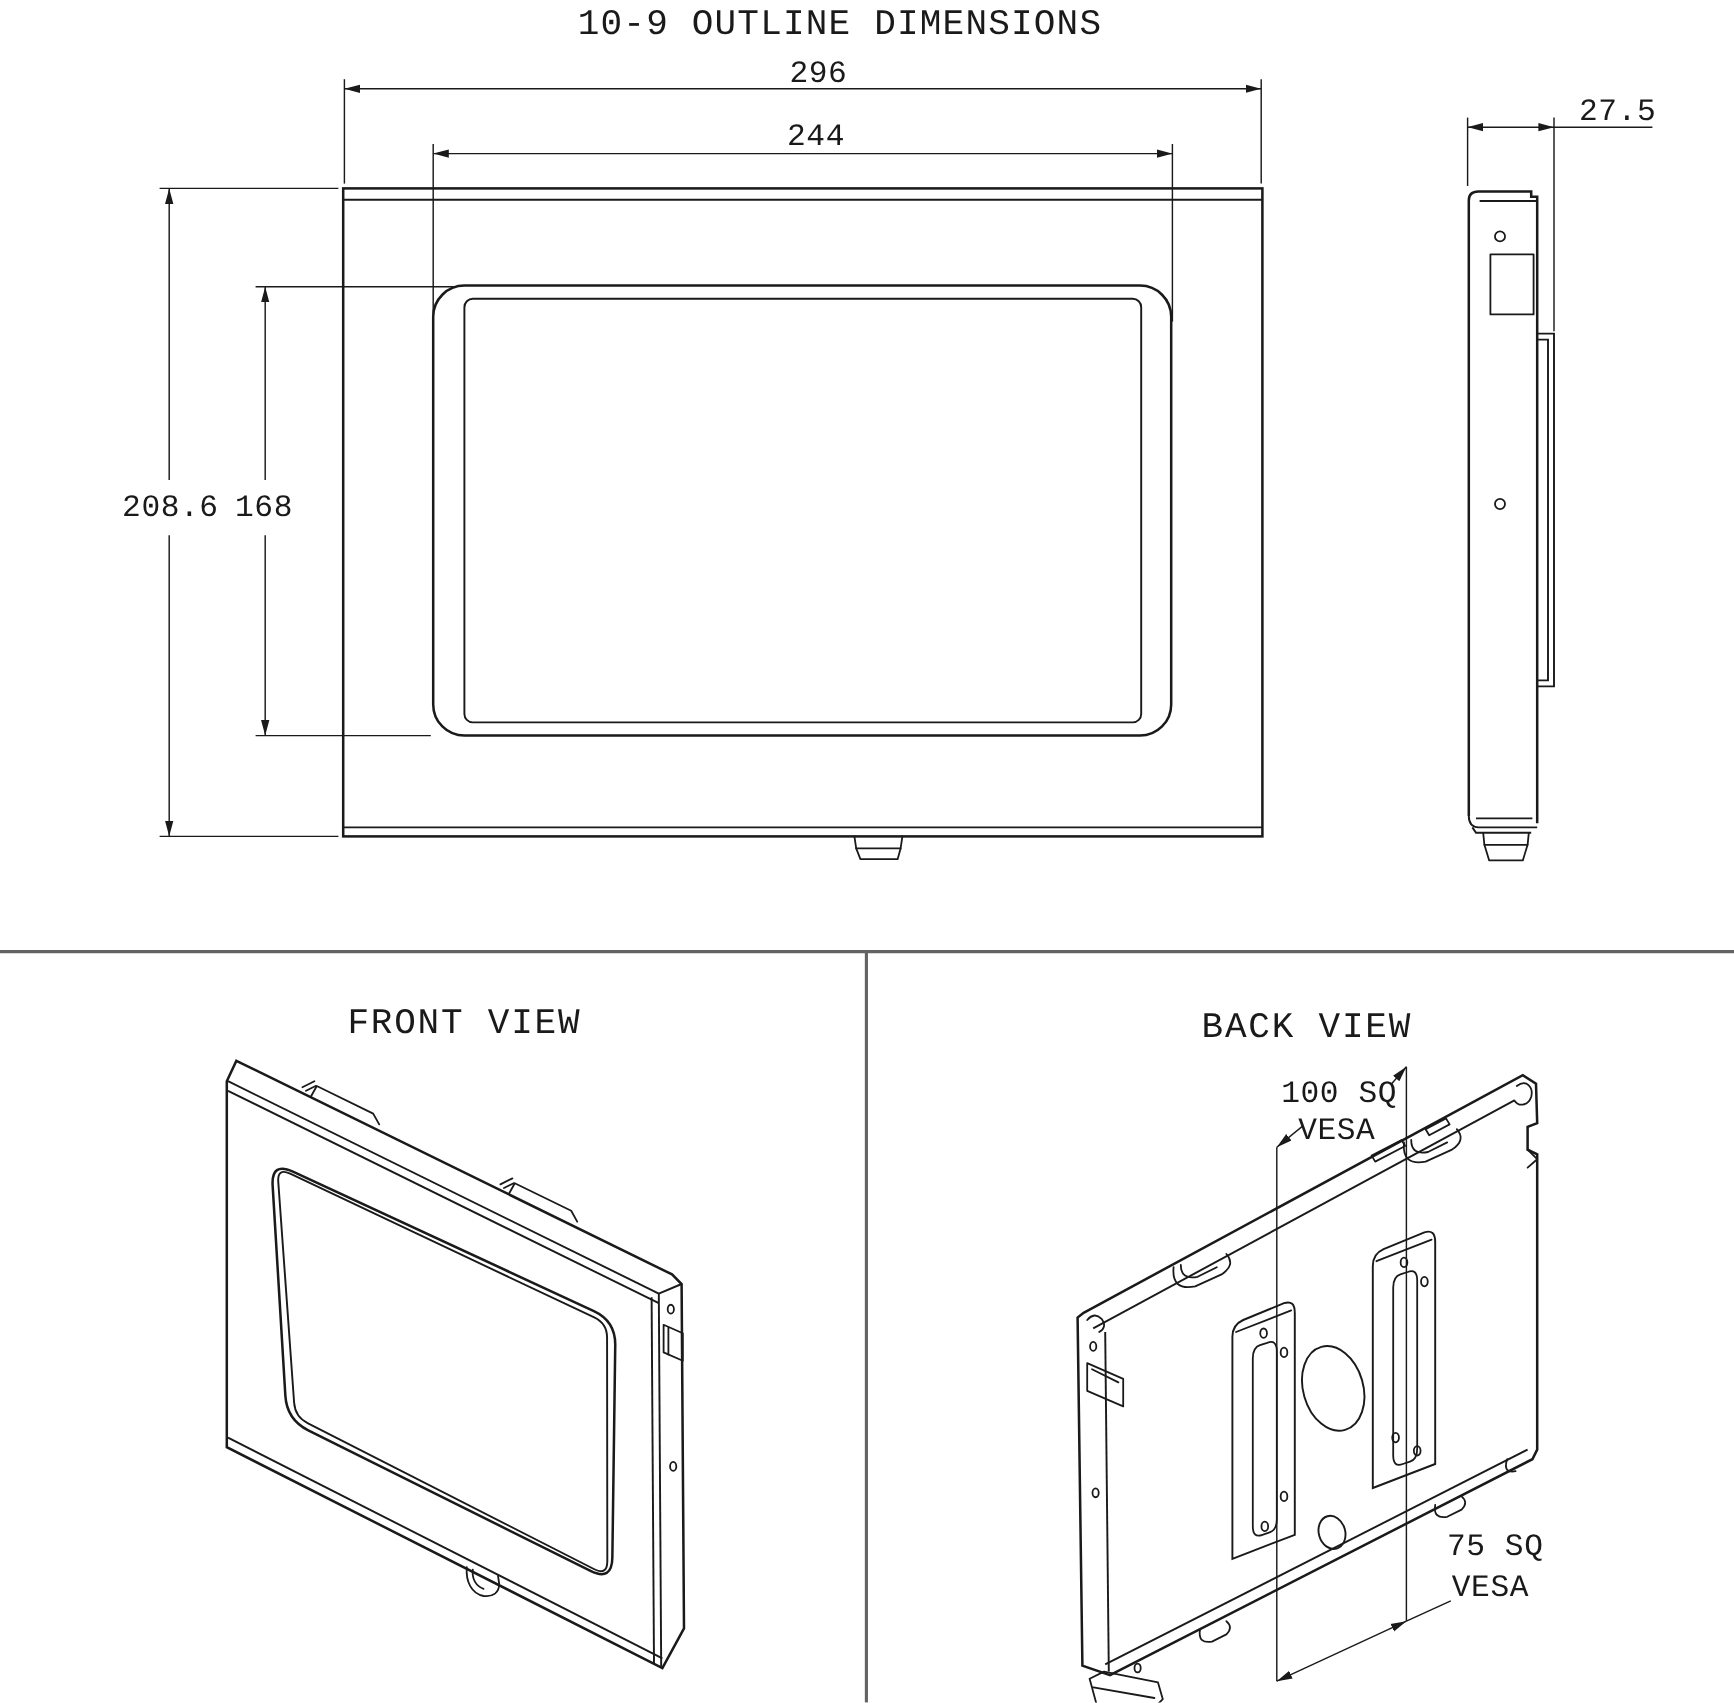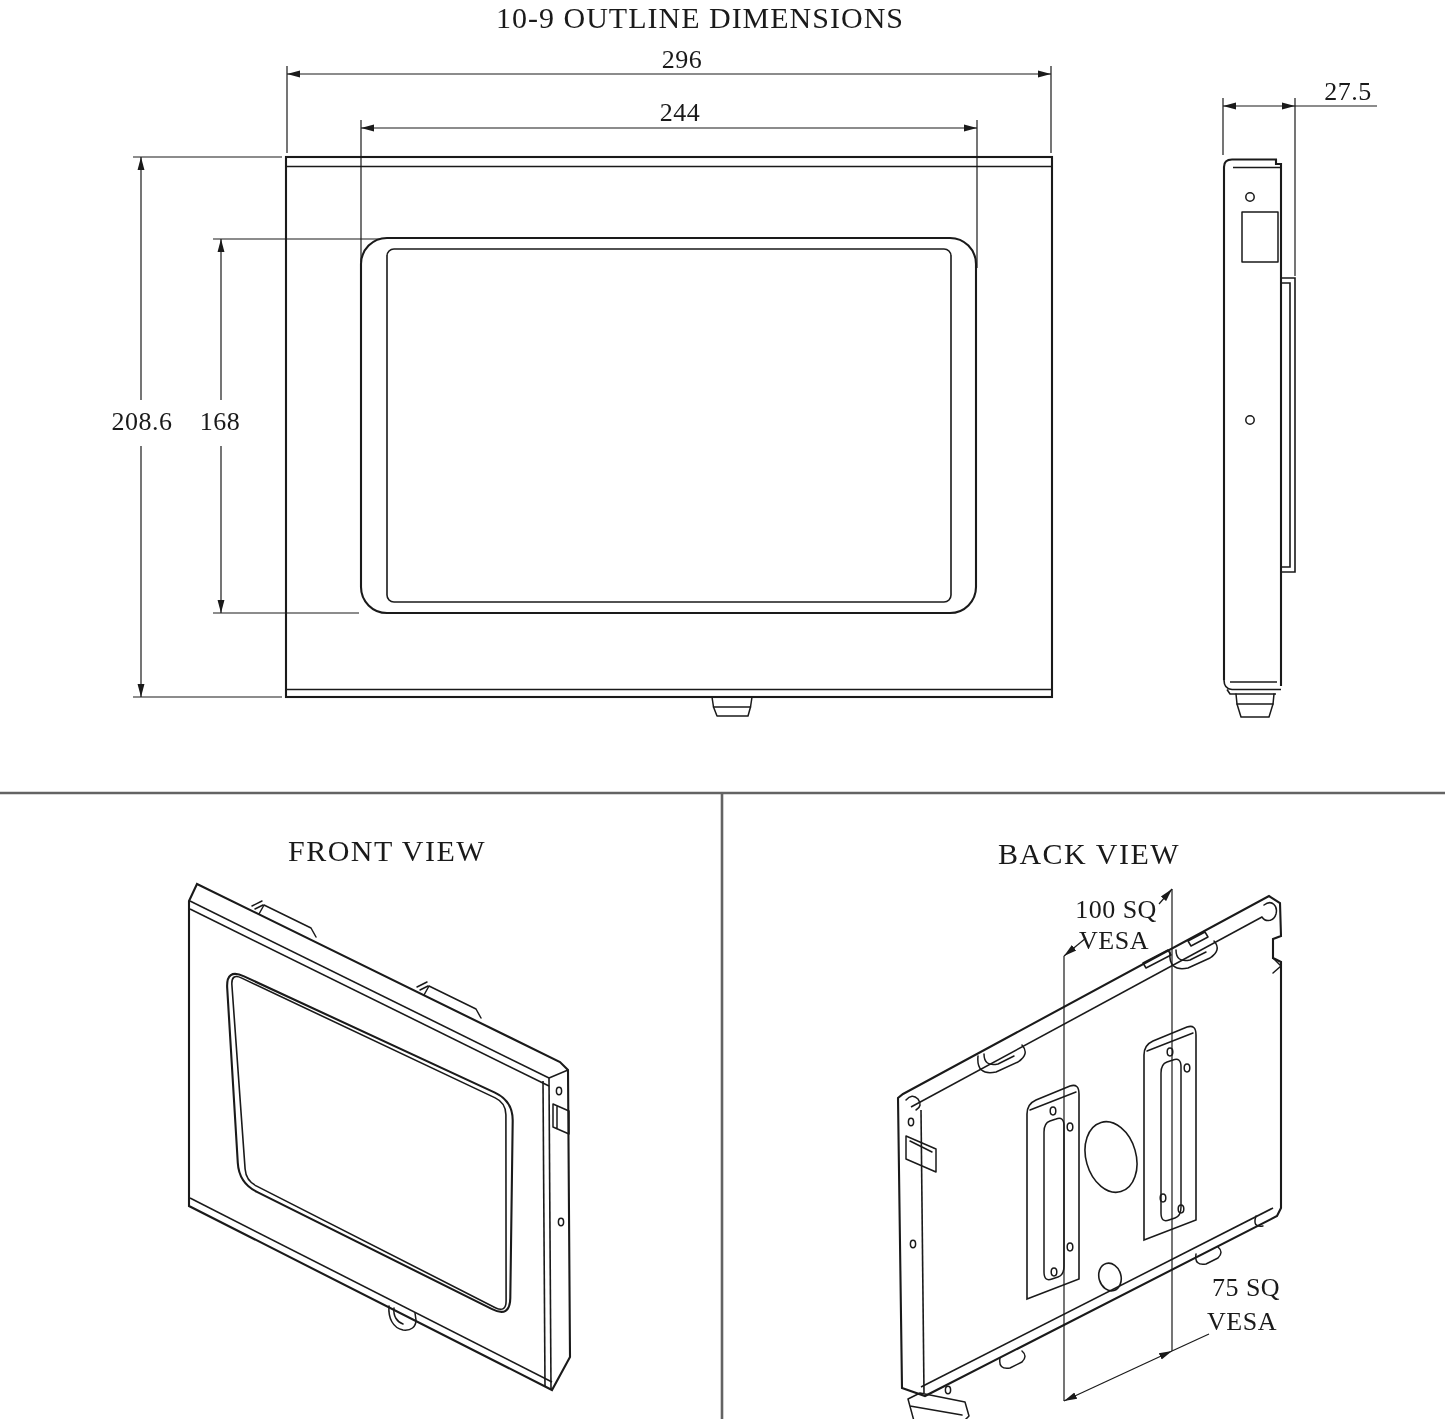--- a/index.html
+++ b/index.html
@@ -1,17 +1,17 @@
 <!DOCTYPE html>
 <html><head>
 <meta charset="utf-8">
 <style>
   html,body{margin:0;padding:0;background:#ffffff;}
   .page{position:relative;width:1445px;height:1419px;background:#ffffff;overflow:hidden;
-        font-family:Liberation Serif, serif;}
+        font-family:Liberation Mono, monospace;}
   svg{position:absolute;left:0;top:0;}
   .t-title{font-size:30px;letter-spacing:1px;fill:#1a1a1a;}
   .t-section{font-size:30px;letter-spacing:1.5px;fill:#1a1a1a;}
   .t-dim{font-size:26px;letter-spacing:0.5px;fill:#1a1a1a;}
   .ln{stroke:#1a1a1a;fill:none;}
   .w2{stroke-width:2.1;}
   .w16{stroke-width:1.6;}
   .dim{stroke:#1a1a1a;stroke-width:1.2;fill:none;}
   .det{stroke:#1a1a1a;stroke-width:1.5;fill:none;stroke-linejoin:round;stroke-linecap:round;}
   .div{stroke:#636363;stroke-width:2.6;}

